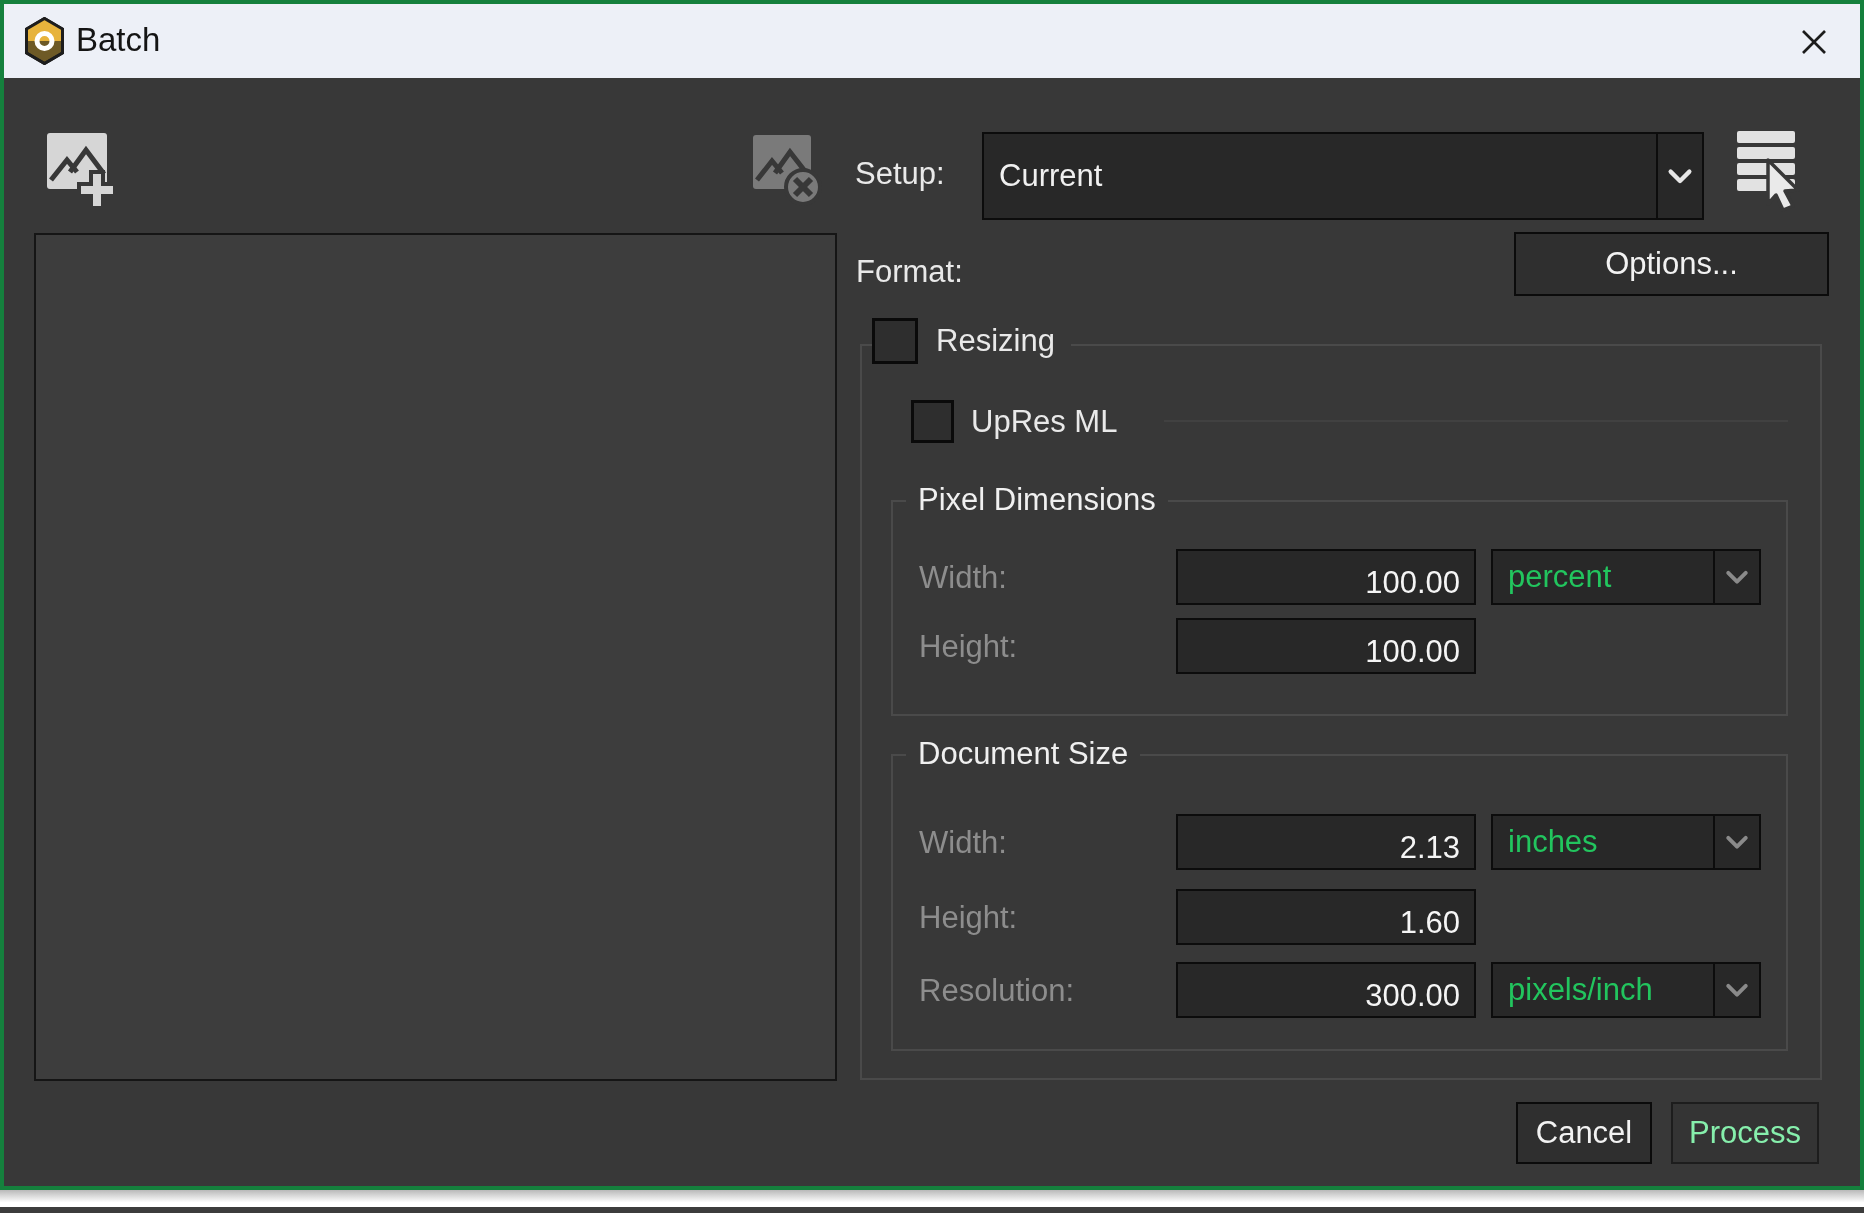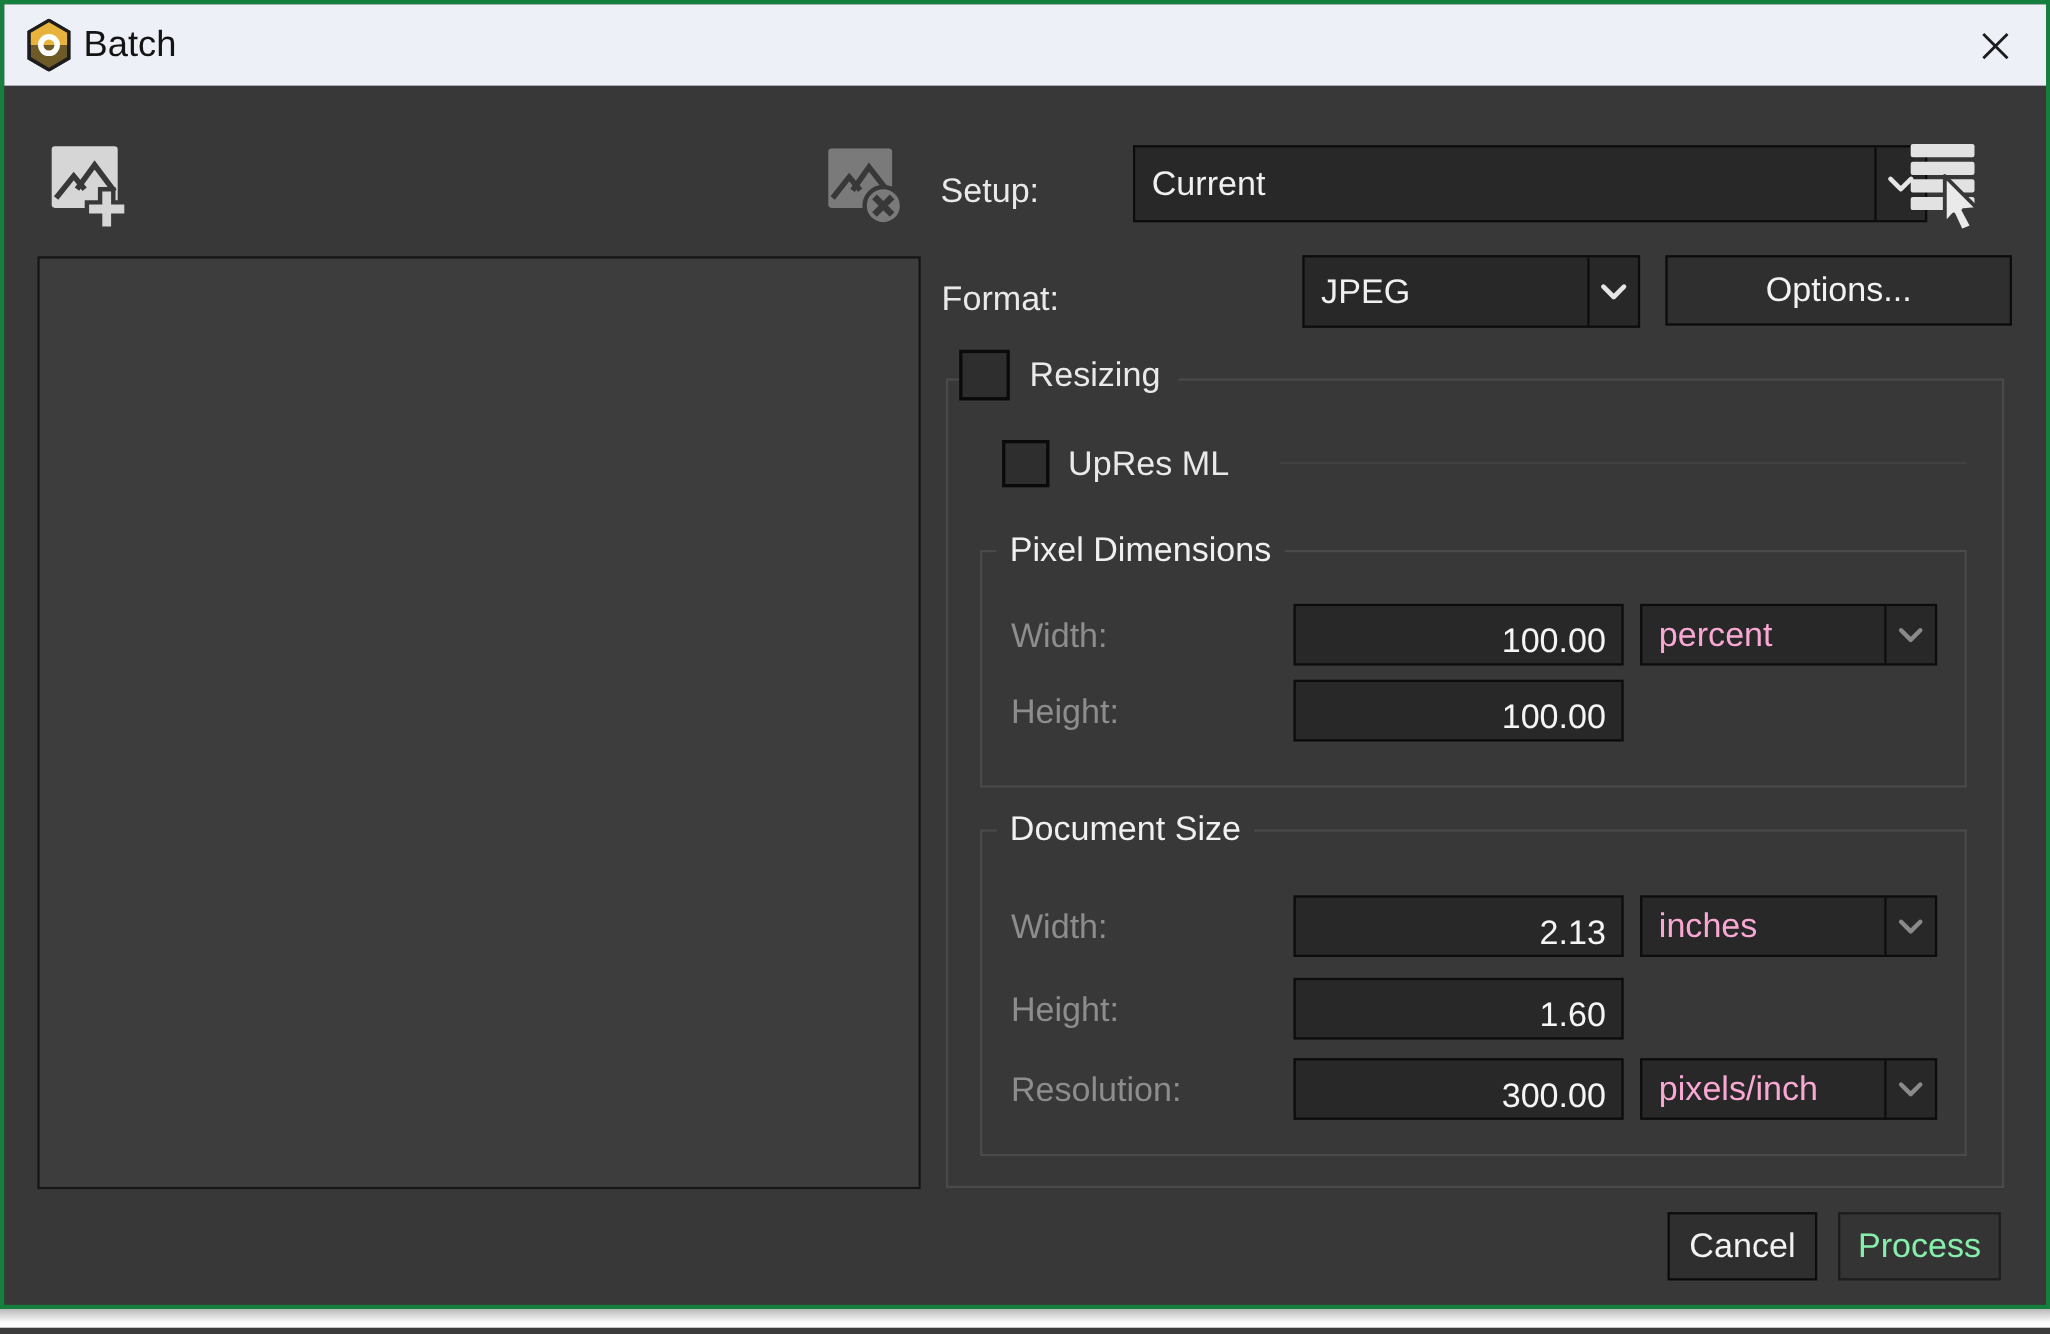--- a/index.html
+++ b/index.html
@@ -22,21 +22,21 @@
   
   .lbl{position:absolute;font-size:31px;color:#e9e9e9;white-space:nowrap;}
   .lbl-dim{position:absolute;font-size:31px;color:#8d8d8d;white-space:nowrap;}
   .num-input{position:absolute;background:#282828;border:2px solid #0c0c0c;
     color:#f5f5f5;font-size:31px;text-align:right;padding:12px 14px 0 6px;
     font-family:"Liberation Sans","DejaVu Sans",sans-serif;outline:none;}
   .combo{position:absolute;background:#282828;border:2px solid #0c0c0c;display:flex;align-items:stretch;}
   .combo .cval{flex:1;display:flex;align-items:center;padding-left:15px;
     font-size:31px;color:#f0f0f0;white-space:nowrap;overflow:hidden;}
   .combo .chev{width:46px;border-left:2px solid #0c0c0c;display:flex;align-items:center;justify-content:center;color:#e6e6e6;}
-  .combo.disabled .cval{color:#f9a8d4;border-radius:25px;}
+  .combo.disabled .cval{color:#22c55e;border-radius:25px;}
   .combo.disabled .chev{color:#8a8a8a;}
   .btn{position:absolute;background:#2f2f2f;border:2px solid #0b0b0b;color:#f2f2f2;
     font-size:31px;display:flex;align-items:center;justify-content:center;cursor:pointer;white-space:nowrap;}
   .btn.disabled{background:#343434;border-color:#1d1d1d;color:#86efac;cursor:default;text-align:center;}
   .checkbox{position:absolute;background:#2e2e2e;border:3px solid #0a0a0a;cursor:pointer;}
 
   
   .group{position:absolute;border:2px solid #4a4a4a;}
   .group-title{position:absolute;background:#383838;padding:0 12px;font-size:31px;color:#f0f0f0;white-space:nowrap;}
   .legend-row{position:absolute;display:flex;align-items:center;background:#383838;padding-right:16px;}
@@ -92,47 +92,39 @@
         <rect x="3" y="3" width="58" height="54" rx="3" fill="#d6d6d6"></rect>
         <path d="M7,48 L22,29 L32,41" fill="none" stroke="#383838" stroke-width="5"></path>
         <path d="M25,41 L40,20 L58,43" fill="none" stroke="#383838" stroke-width="5"></path>
         <circle cx="53" cy="55" r="17" fill="#d6d6d6" stroke="#383838" stroke-width="4"></circle>
         <line x1="45" y1="47" x2="61" y2="63" stroke="#383838" stroke-width="6"></line>
         <line x1="61" y1="47" x2="45" y2="63" stroke="#383838" stroke-width="6"></line>
       </svg>
 
       <span class="lbl" style="left:851px;top:78px;">Setup:</span>
 
-      <div class="combo" style="left:1026px;top:54px;width:722px;height:70px;">
+      <div class="combo" style="left:978px;top:54px;width:722px;height:88px;">
         <span class="cval">Current</span>
         <span class="chev">
           <svg width="30" height="30" viewBox="0 0 24 24">
               <path d="M4.5 8.5 L12 16 L19.5 8.5" fill="none" stroke="currentColor" stroke-width="3.4" stroke-linecap="round" stroke-linejoin="round"></path>
             </svg>
         </span>
       </div>
 
       <svg class="icon-btn" style="left:1730px;top:50px;" width="74" height="84" viewBox="0 0 74 84">
         <rect x="3" y="3" width="58" height="12" rx="2" fill="#e2e2e2"></rect>
         <rect x="3" y="19" width="58" height="12" rx="2" fill="#e2e2e2"></rect>
         <rect x="3" y="35" width="58" height="12" rx="2" fill="#e2e2e2"></rect>
         <rect x="3" y="51" width="58" height="12" rx="2" fill="#e2e2e2"></rect>
         <path d="M34,32 L64,62 L51,63 L59,78 L49,82 L42,67 L34,76 Z" fill="#eaeaea" stroke="#383838" stroke-width="3.5" stroke-linejoin="round"></path>
       </svg>
 
       <span class="lbl" style="left:852px;top:176px;">Format:</span>
 
-      <div class="combo" style="left:1180px;top:154px;width:307px;height:66px;">
-        <span class="cval">JPEG</span>
-        <span class="chev">
-          <svg width="30" height="30" viewBox="0 0 24 24">
-              <path d="M4.5 8.5 L12 16 L19.5 8.5" fill="none" stroke="currentColor" stroke-width="3.4" stroke-linecap="round" stroke-linejoin="round"></path>
-            </svg>
-        </span>
-      </div>
 
       <div class="btn" style="left:1510px;top:154px;width:315px;height:64px;align-items:center;">
         <span>Options...</span>
       </div>
 
       <div class="file-panel"></div>
 
       <div class="group" style="left:856px;top:266px;width:962px;height:736px;"></div>
 
       <div class="legend-row" style="left:868px;top:240px;">

